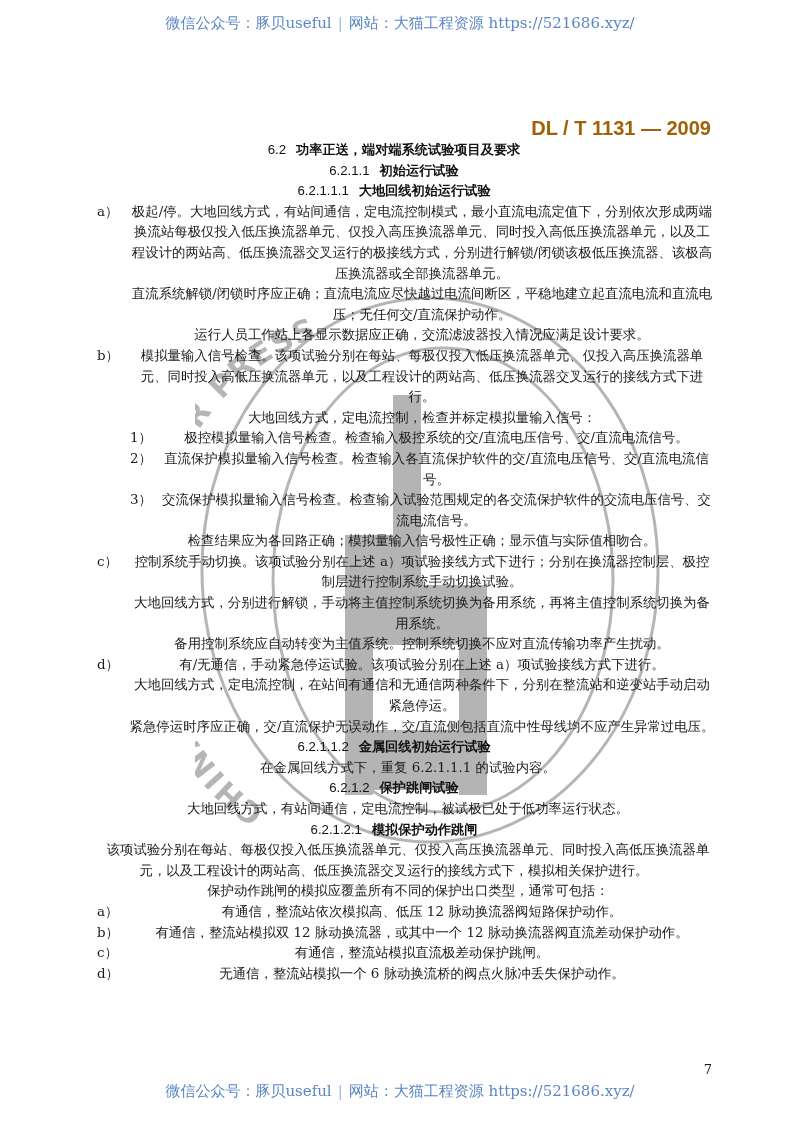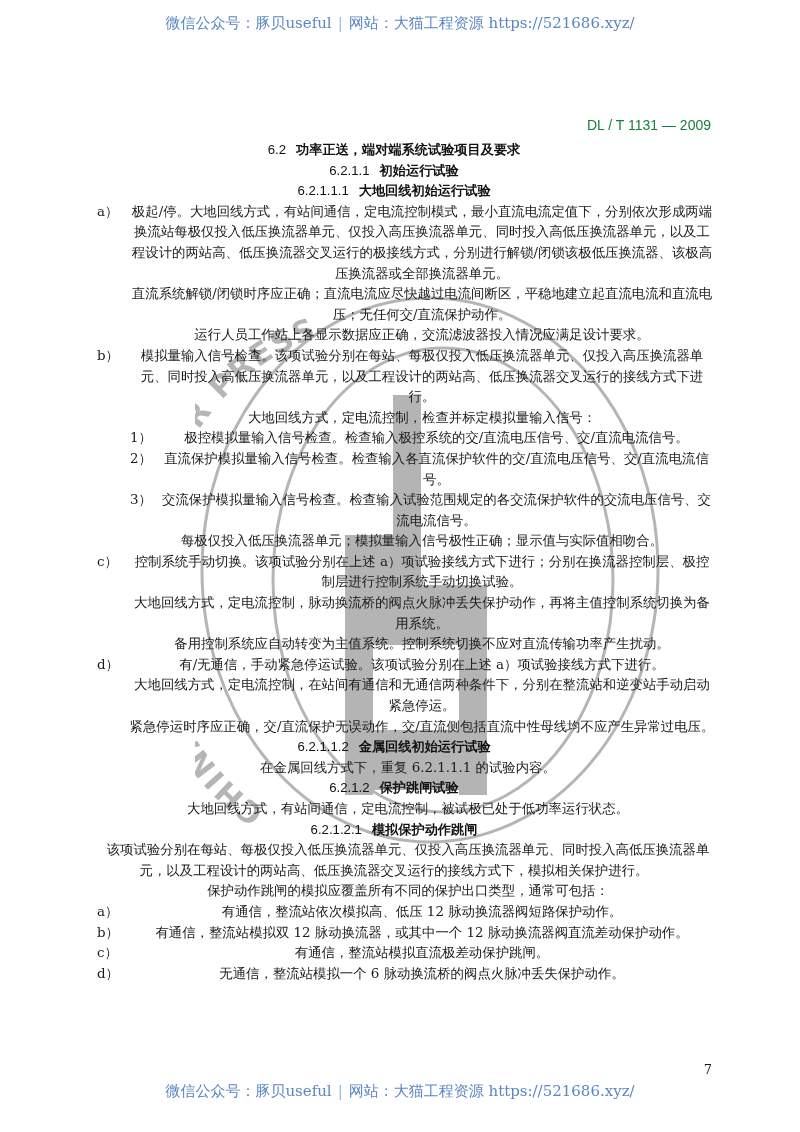--- a/index.html
+++ b/index.html
@@ -4,22 +4,22 @@
 <style>
   html, body { margin: 0; padding: 0; background: #ffffff; }
   body { width: 800px; height: 1132px; position: relative; overflow: hidden;
          font-family: "DejaVu Serif", "Liberation Serif", serif; color: #1a1a1a; }
   .banner { position: absolute; left: 0; width: 800px; text-align: center;
             color: #5b86c2; font-size: 15px; letter-spacing: 0px;
             font-family: "DejaVu Serif", "Liberation Serif", serif; }
   .banner.top { top: 14px; }
   .banner.bottom { top: 1082px; }
   .banner .sep { color: #9fb6d8; margin: 0 6px; }
-  .doc-code { position: absolute; top: 117px; right: 89px; font-size: 14px; font-weight: normal;
-              font-family: "Liberation Sans", "DejaVu Sans", sans-serif; color: #15803d; }
+  .doc-code { position: absolute; top: 117px; right: 89px; font-size: 20px; font-weight: bold;
+              font-family: "Liberation Sans", "DejaVu Sans", sans-serif; color: #a16207; }
   .content { position: absolute; left: 73px; top: 140px; width: 642px; font-size: 13.4px; line-height: 20.6px; text-align: center; }
   .h { font-family: "DejaVu Sans", "Liberation Sans", sans-serif; font-size: 13.2px; color: #111; }
   .h .num { display: inline-block; margin-right: 10px; font-family: "Liberation Sans", "DejaVu Sans", sans-serif; }
   .h b { font-weight: bold; }
   .item { position: relative; padding-left: 56px; }
   .item .lbl { position: absolute; left: 24px; top: 0; }
   .para-i1 { padding-left: 56px; }
   .sub { position: relative; padding-left: 85px; }
   .sub .lbl { position: absolute; left: 57px; top: 0; }
   .indent2 { padding-left: 28px; }
@@ -78,26 +78,26 @@
       <div>极控模拟量输入信号检查。检查输入极控系统的交/直流电压信号、交/直流电流信号。</div>
     </div>
   <div class="sub">
       <span class="lbl">2）</span>
       <div>直流保护模拟量输入信号检查。检查输入各直流保护软件的交/直流电压信号、交/直流电流信号。</div>
     </div>
   <div class="sub">
       <span class="lbl">3）</span>
       <div>交流保护模拟量输入信号检查。检查输入试验范围规定的各交流保护软件的交流电压信号、交流电流信号。</div>
     </div>
-  <div class="para-i1">每极仅投入低压换流器单元；模拟量输入信号极性正确；显示值与实际值相吻合。</div>
+  <div class="para-i1">检查结果应为各回路正确；模拟量输入信号极性正确；显示值与实际值相吻合。</div>
 
   <div class="item">
     <span class="lbl">c）</span>
     <div>控制系统手动切换。该项试验分别在上述 a）项试验接线方式下进行；分别在换流器控制层、极控制层进行控制系统手动切换试验。</div>
-    <div>大地回线方式，定电流控制，脉动换流桥的阀点火脉冲丢失保护动作，再将主值控制系统切换为备用系统。</div>
+    <div>大地回线方式，分别进行解锁，手动将主值控制系统切换为备用系统，再将主值控制系统切换为备用系统。</div>
     <div>备用控制系统应自动转变为主值系统。控制系统切换不应对直流传输功率产生扰动。</div>
   </div>
 
   <div class="item">
     <span class="lbl">d）</span>
     <div>有/无通信，手动紧急停运试验。该项试验分别在上述 a）项试验接线方式下进行。</div>
     <div>大地回线方式，定电流控制，在站间有通信和无通信两种条件下，分别在整流站和逆变站手动启动紧急停运。</div>
     <div>紧急停运时序应正确，交/直流保护无误动作，交/直流侧包括直流中性母线均不应产生异常过电压。</div>
   </div>
 

